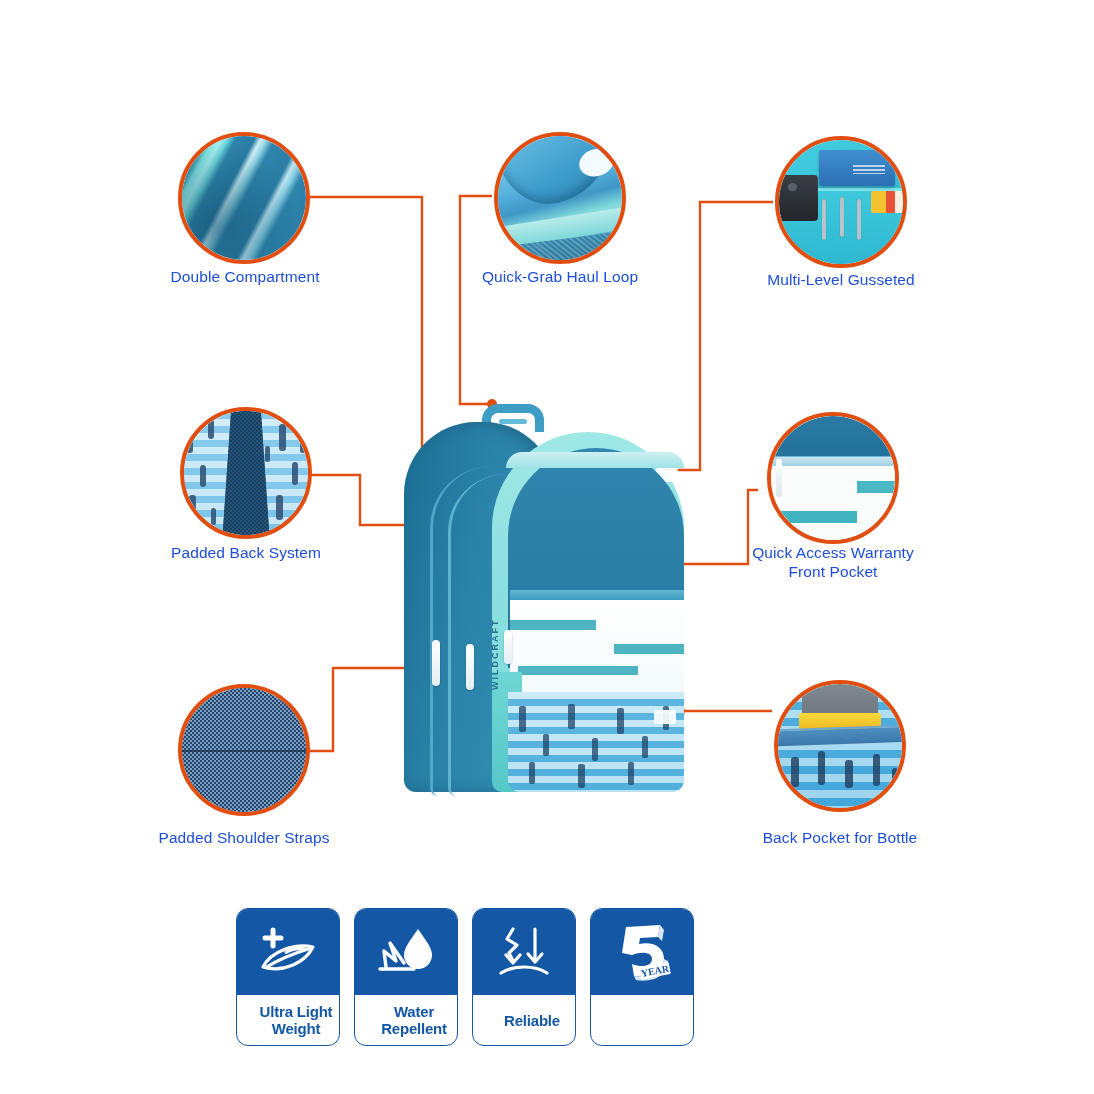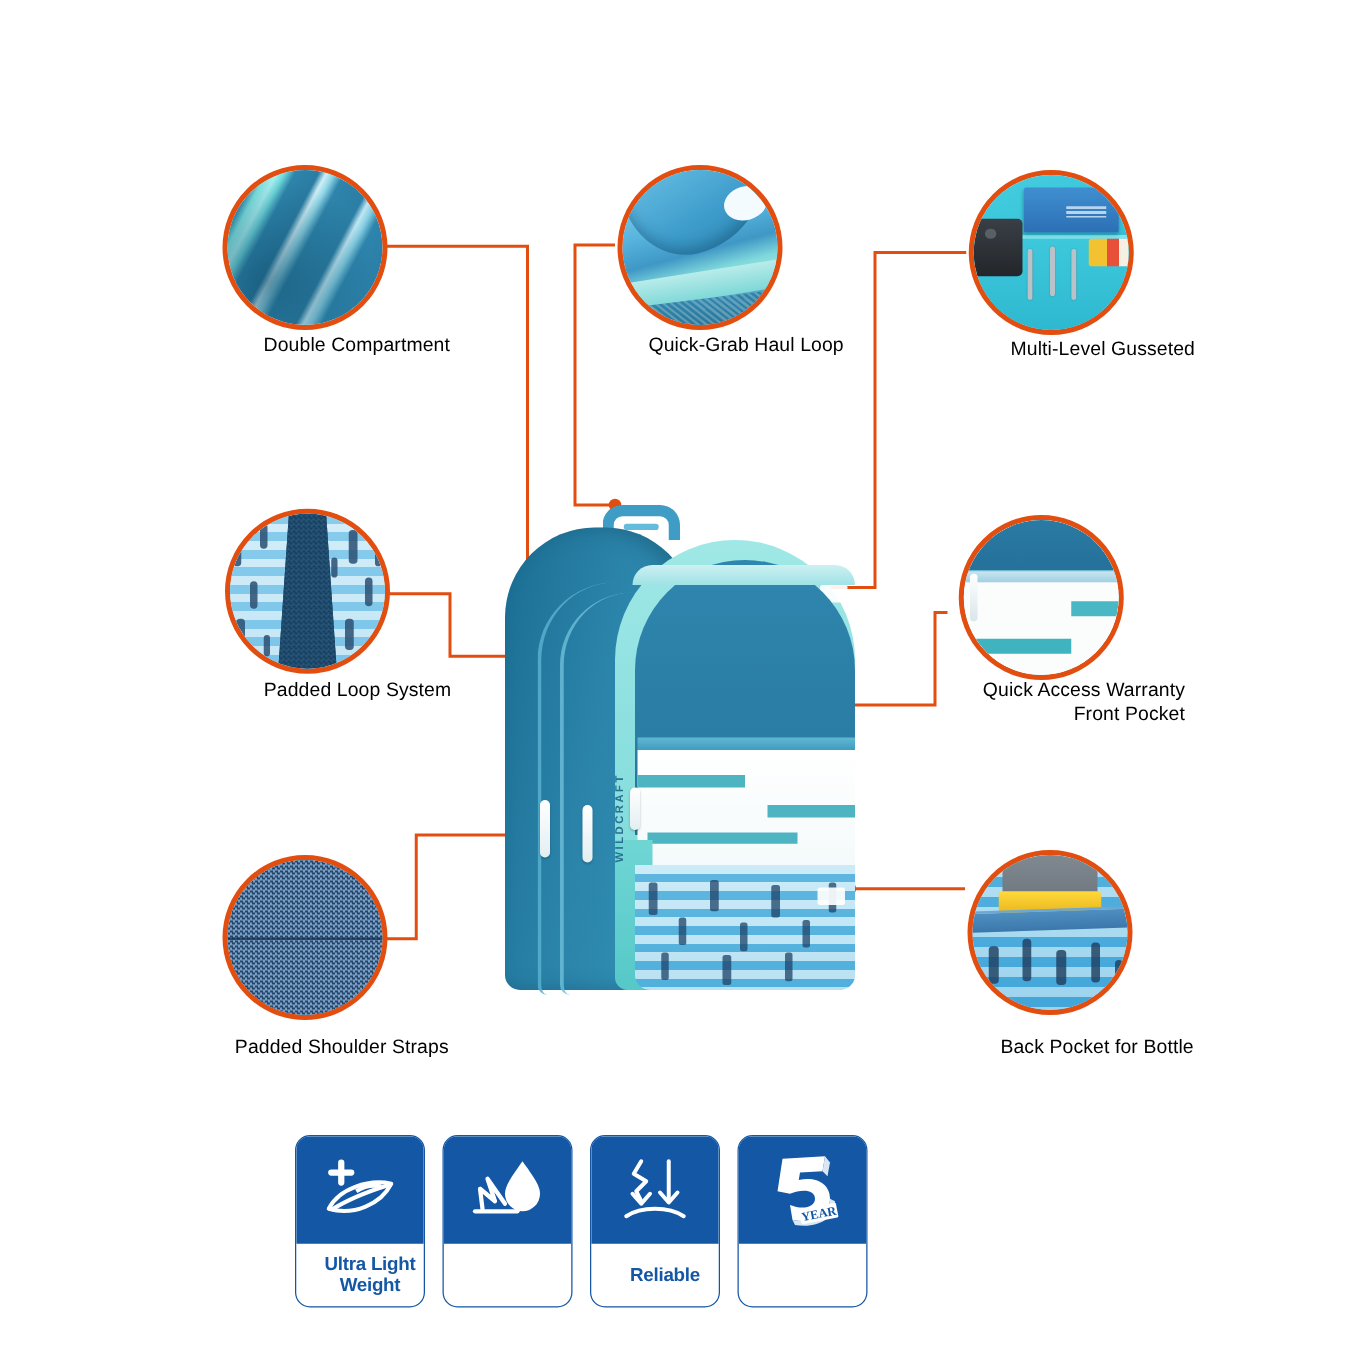--- a/index.html
+++ b/index.html
@@ -22,22 +22,22 @@
     position:absolute;
     border-radius:50%;
     border:4px solid #E24E10;
     overflow:hidden;
     box-sizing:border-box;
     background:#bfe6ef;
   }
   .circle .inner{position:absolute;inset:0;border-radius:50%;overflow:hidden;}
   .clabel{
     position:absolute;
-    text-align:right;
-    color:#000000;
+    text-align:center;
+    color:#1d4ed8;
     font-size:15.5px;
     line-height:19px;
     letter-spacing:.1px;
     white-space:pre-line;
     font-family:"Liberation Sans", sans-serif;
   }
 
   
   
   .art-double{position:absolute;inset:-6px;background:
@@ -291,21 +291,21 @@
           <div class="fig" style="left:22%;top:10%;width:6px;height:20px;"></div>
           <div class="fig" style="left:74%;top:14%;width:7px;height:27px;"></div>
           <div class="fig" style="left:84%;top:42%;width:6px;height:23px;"></div>
           <div class="fig" style="left:72%;top:66%;width:7px;height:25px;"></div>
           <div class="fig" style="left:90%;top:22%;width:5px;height:18px;"></div>
           <div class="fig" style="left:64%;top:30%;width:5px;height:16px;"></div>
           <div class="fig" style="left:24%;top:76%;width:5px;height:17px;"></div>
         </div>
       </div>
     </div>
-    <div class="clabel" style="left:131px;top:543px;width:230px;">Padded Loop System</div>
+    <div class="clabel" style="left:131px;top:543px;width:230px;">Padded Back System</div>
   </div>
 
   <div class="callout">
     <div class="circle" style="left:767px;top:412px;width:132px;height:132px;">
       <div class="inner">
         <div class="art-qa">
           <div class="top"></div>
             <div class="zip"></div>
             <div class="white"></div>
           <div class="s1"></div>
@@ -416,20 +416,24 @@
         <span>
           <svg width="64" height="58" viewBox="0 0 64 58">
             <path d="M44 6 C54 20 58 26 58 32 A14 14 0 0 1 30 32 C30 26 34 20 44 6 Z" fill="#ffffff"></path>
             <g fill="none" stroke="#ffffff" stroke-width="3.4" stroke-linecap="round" stroke-linejoin="round">
               <path d="M6 46 H40"></path>
               <path d="M12 44 L10 28 L22 38 L16 20 L30 40"></path>
             </g>
           </svg>
         </span>
       </div>
+      <div class="bottom">
+        <span>Water
+Repellent</span>
+      </div>
     </div>
 
     <div class="badge">
       <div class="top">
         <span>
           <svg width="62" height="58" viewBox="0 0 62 58">
             <g fill="none" stroke="#ffffff" stroke-width="3.2" stroke-linecap="round" stroke-linejoin="round">
               <path d="M20 6 L14 16 L24 22 L16 30 L20 38"></path>
               <path d="M13 32 L20 40 L27 32"></path>
               <path d="M42 6 V38"></path>

